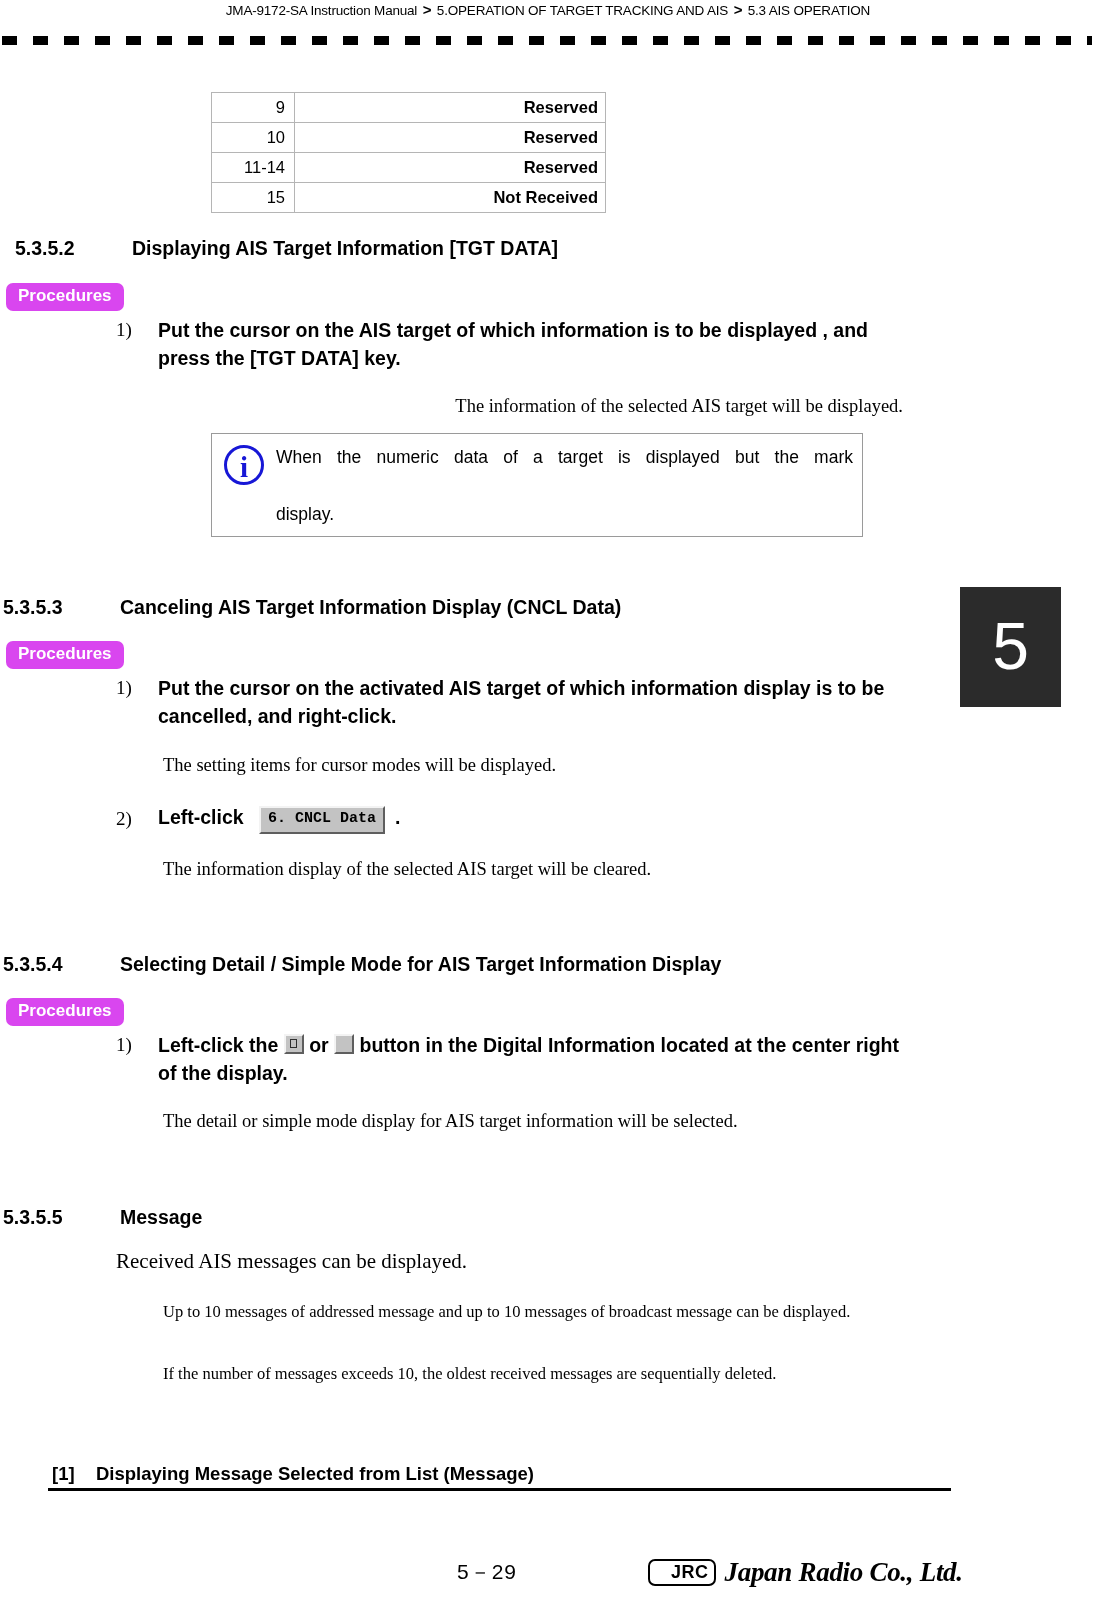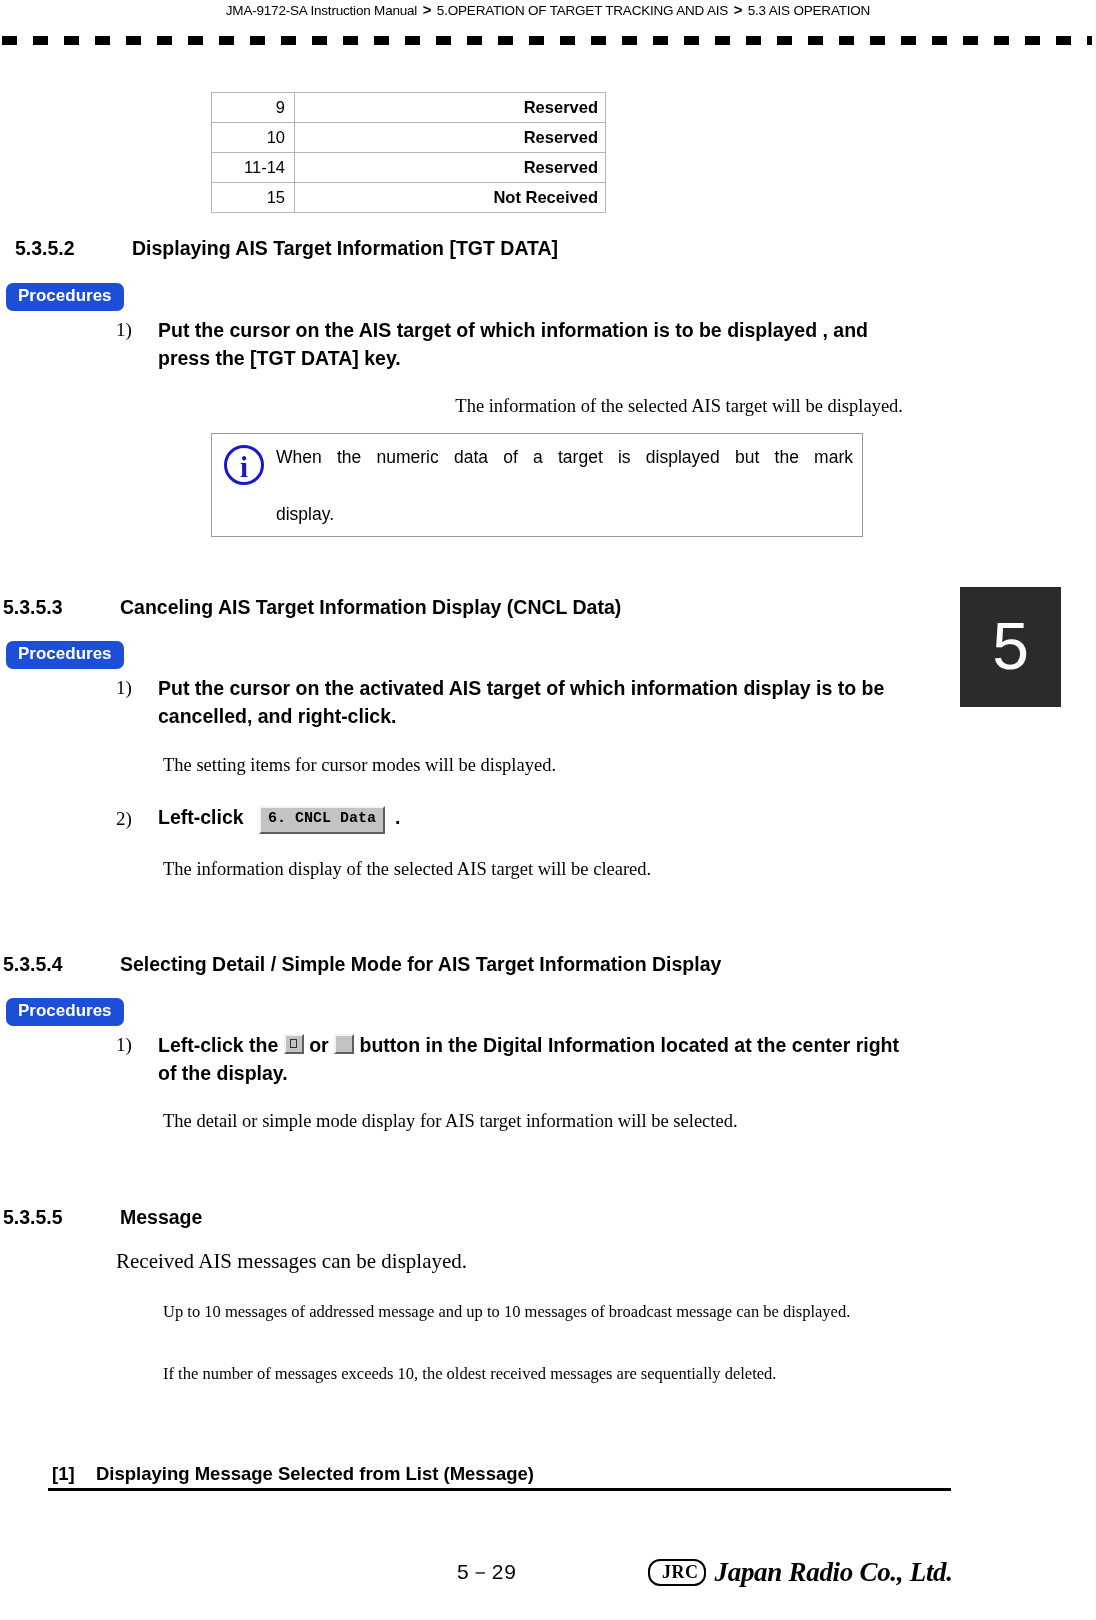--- a/index.html
+++ b/index.html
@@ -83,21 +83,21 @@
     white-space: nowrap;
   }
   .sec-head .sec-num {
     display: inline-block;
     width: 117px;
   }
 
   
   .proc-tag {
     position: absolute;
-    background: #1d4ed8;
+    background: #d946ef;
     color: #fff;
     font-family: "Liberation Sans", sans-serif;
     font-weight: bold;
     font-size: 17px;
     border-radius: 7px;
     padding: 3px 12px 5px 12px;
     line-height: 1.15;
     white-space: nowrap;
   }
 
@@ -288,25 +288,25 @@
   .jrc-logo {
     position: absolute;
     top: 1557px;
     left: 648px;
     display: flex;
     align-items: center;
     gap: 9px;
   }
   .jrc-mark {
     border: 2px solid #000;
-    border-radius: 12px;
-    font-family: Liberation Serif, serif;
+    border-radius: 7px;
+    font-family: Liberation Sans, sans-serif;
     font-weight: bold;
     font-size: 18px;
-    padding: 1px 5px 2px 12px;
+    padding: 1px 5px 2px 21px;
     letter-spacing: 0.5px;
     line-height: 1.15;
   }
   .jrc-name {
     font-family: "Liberation Serif", serif;
     font-style: italic;
     font-weight: bold;
     font-size: 27px;
     letter-spacing: -0.3px;
     white-space: nowrap;

